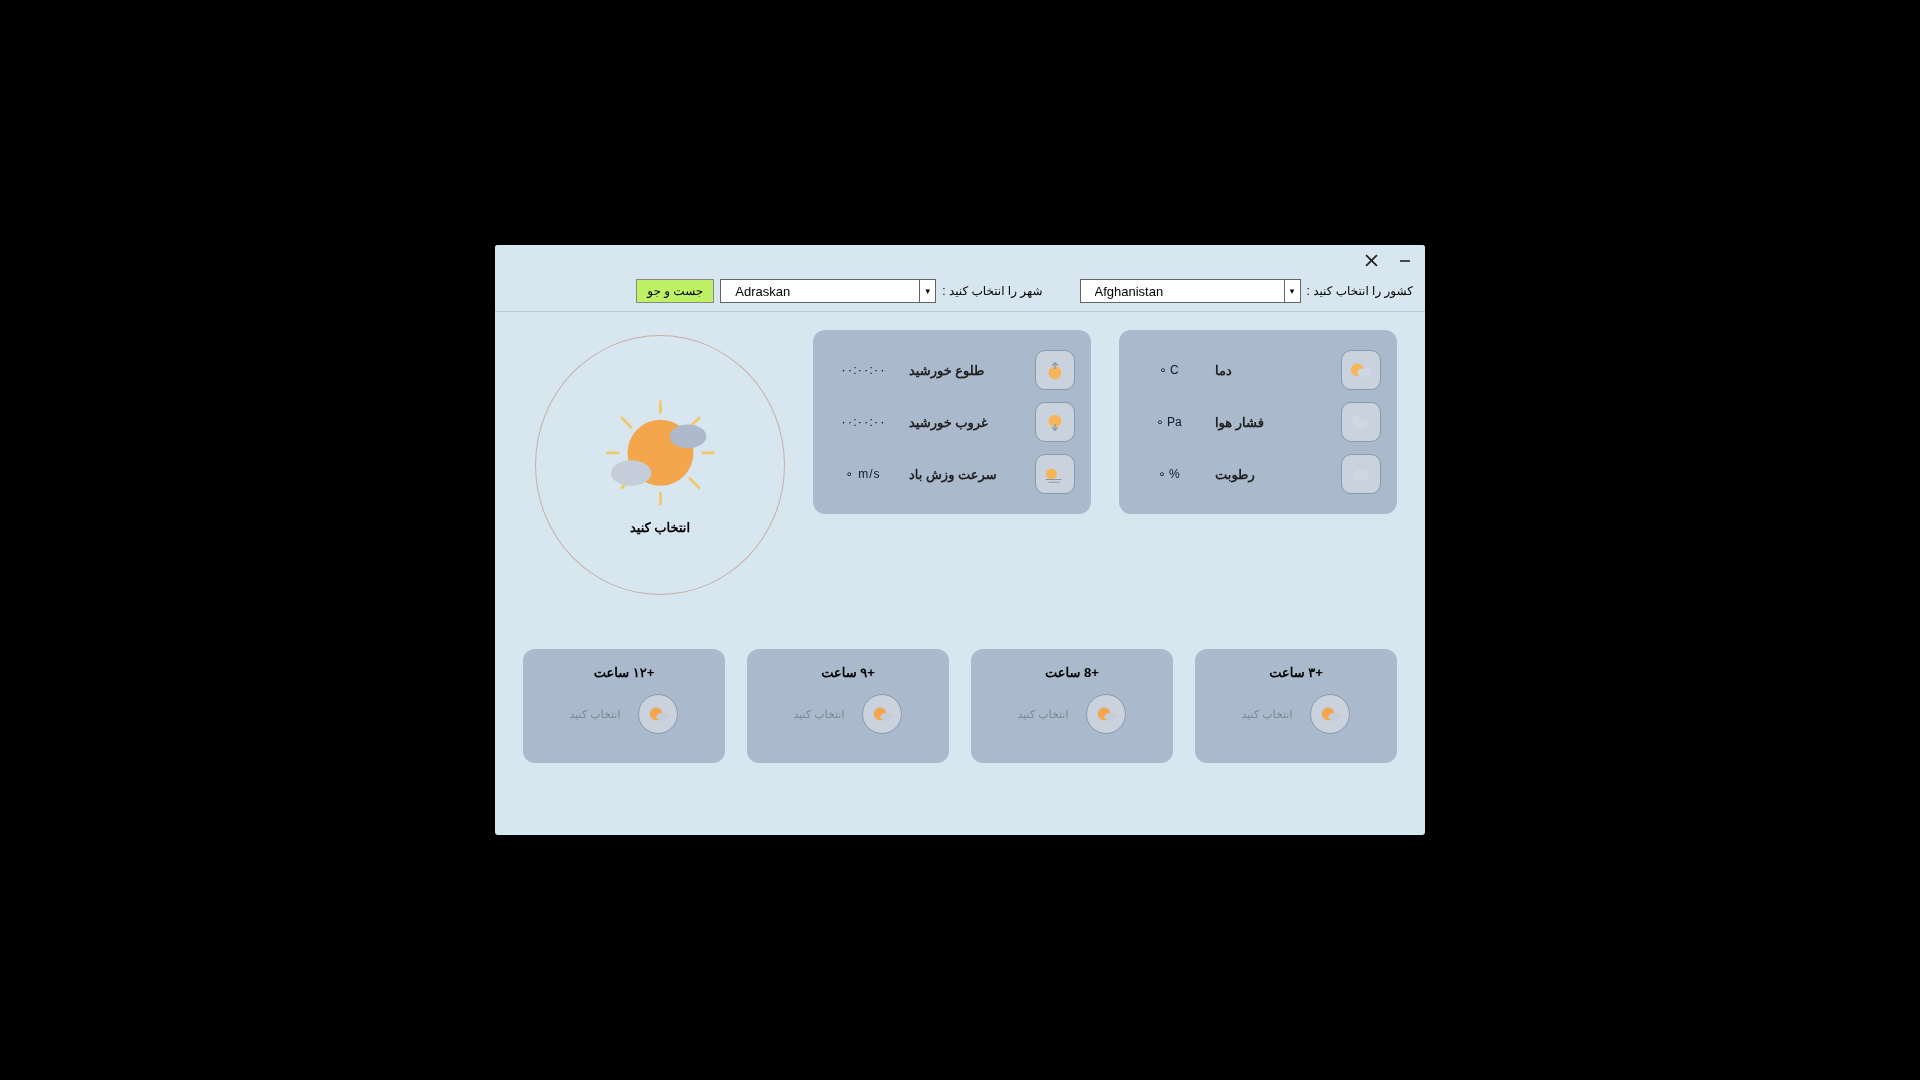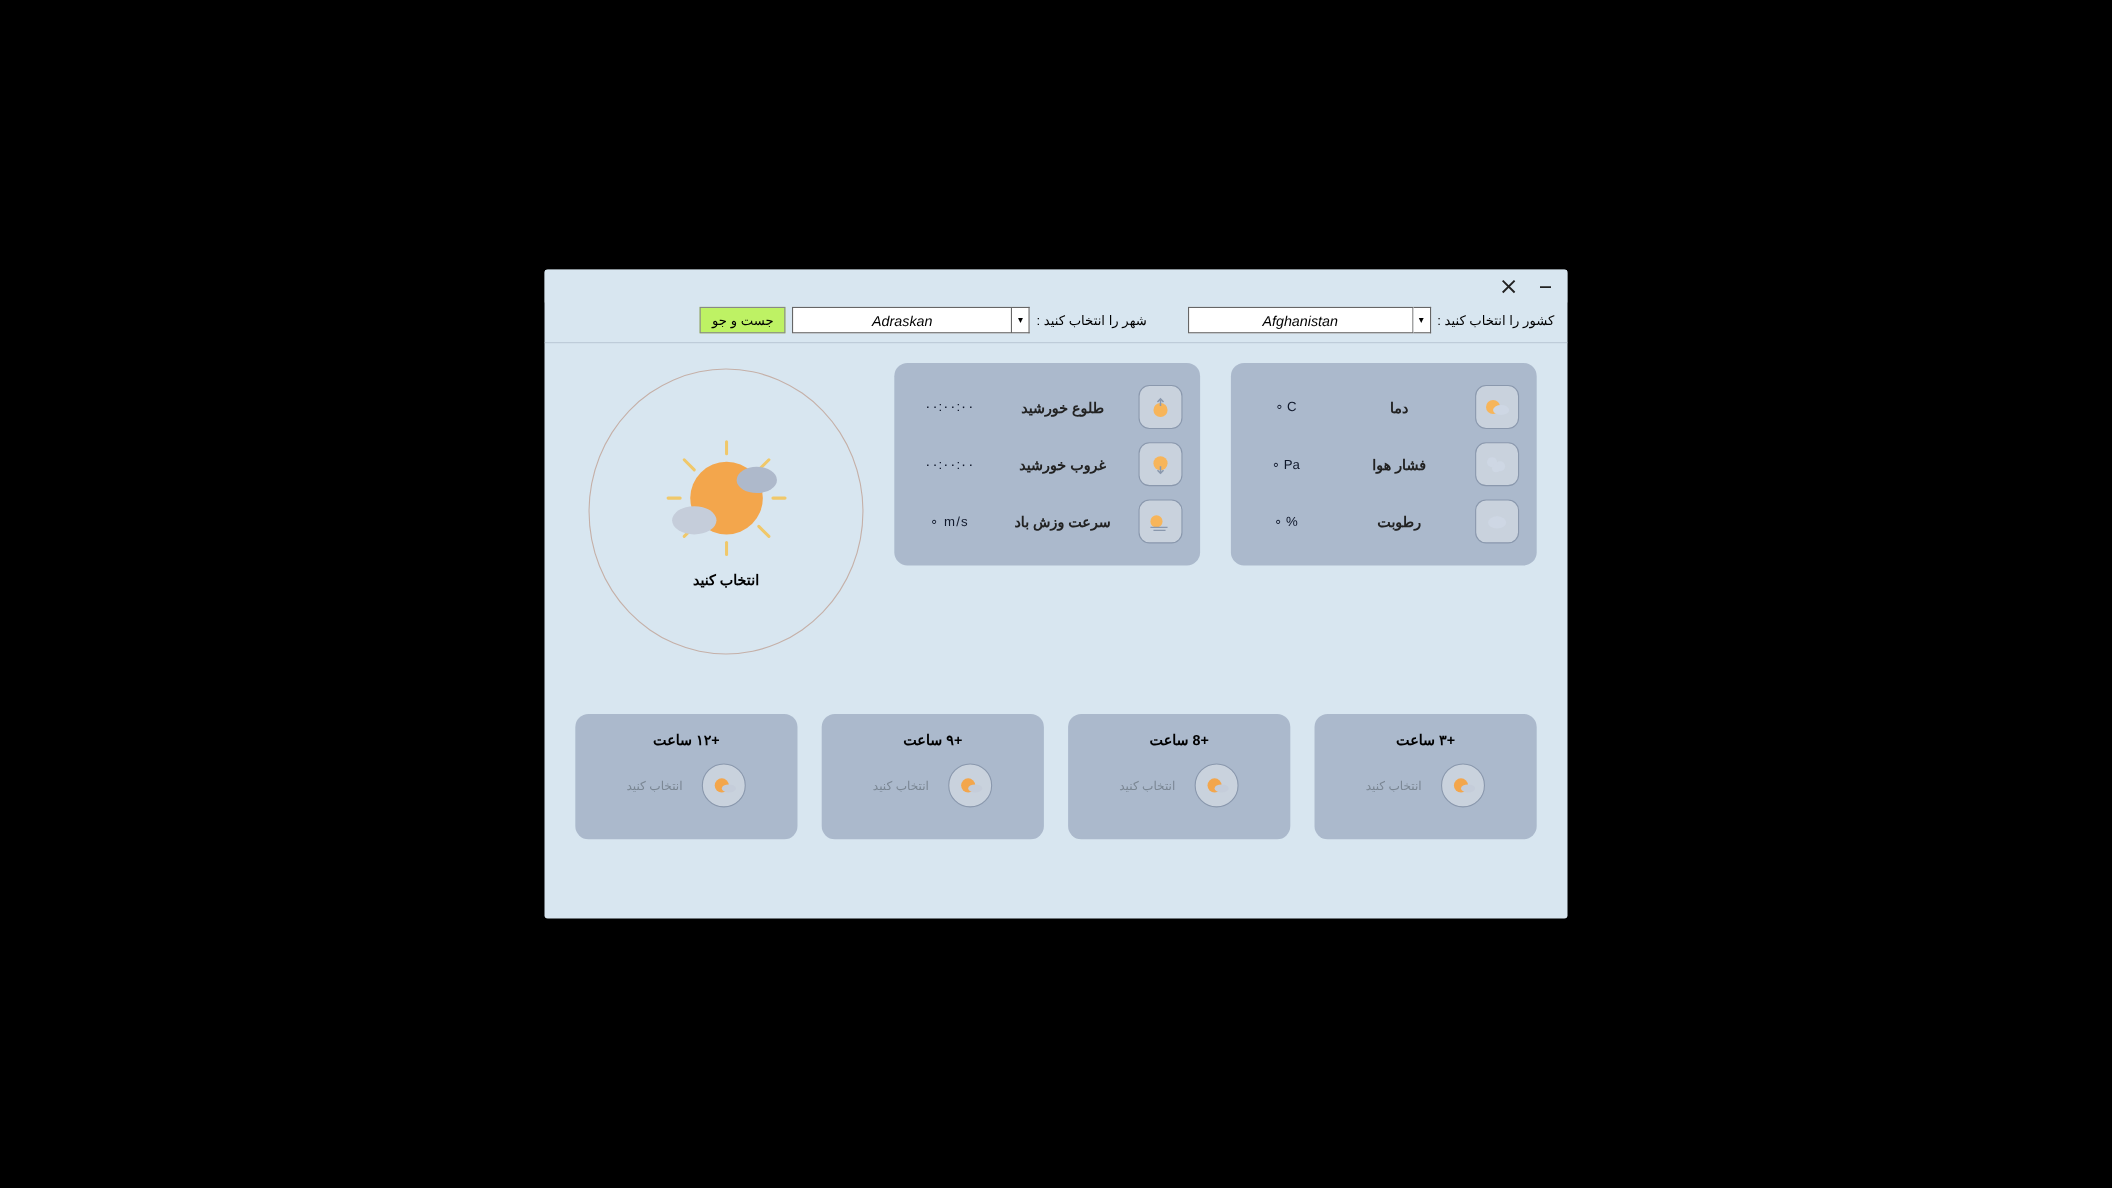--- a/index.html
+++ b/index.html
@@ -38,25 +38,24 @@
     }
     .tb-label { white-space: nowrap; direction: rtl; }
     .combo {
       display: flex;
       align-items: stretch;
       height: 24px;
     }
     .combo input {
       height: 24px;
       border: 1px solid #666;
-      text-align: center;
-      padding: 0 4px;
+      text-align: left;
+      padding: 0 14px;
       font-size: 13px;
       background: #fff;
-      font-style: italic;
     }
     .combo .arrow {
       width: 16px;
       border: 1px solid #666;
       border-left: none;
       background: #fff;
       display:flex; align-items:center; justify-content:center;
       font-size: 9px;
     }
     .country-input { width: 205px; margin-left: 31px; }
@@ -94,21 +93,21 @@
       padding: 6px 0;
     }
     .metric-row .micon {
       width: 40px; height: 40px;
       border-radius: 10px;
       background: #c9d2dd;
       border: 1.5px solid #8a98ad;
       display:flex; align-items:center; justify-content:center;
       flex-shrink:0;
     }
-    .metric-row .mlabel { flex: 1; text-align: center; font-size: 13px; font-weight: bold; color: #222; }
+    .metric-row .mlabel { flex: 1; text-align: left; font-size: 13px; font-weight: bold; color: #222; }
     .metric-row .mvalue { width: 68px; text-align:center; font-size: 12px; color: #0f172a; }
     .sun-card .mvalue { font-size: 12px; letter-spacing: 1px; }
     .hero {
       width: 250px;
       height: 260px;
       margin-top: 5px;
       display:flex; flex-direction:column; align-items:center; justify-content:center;
       border: 1.5px solid #c5b0a8;
       border-radius: 50%;
       position: relative;

